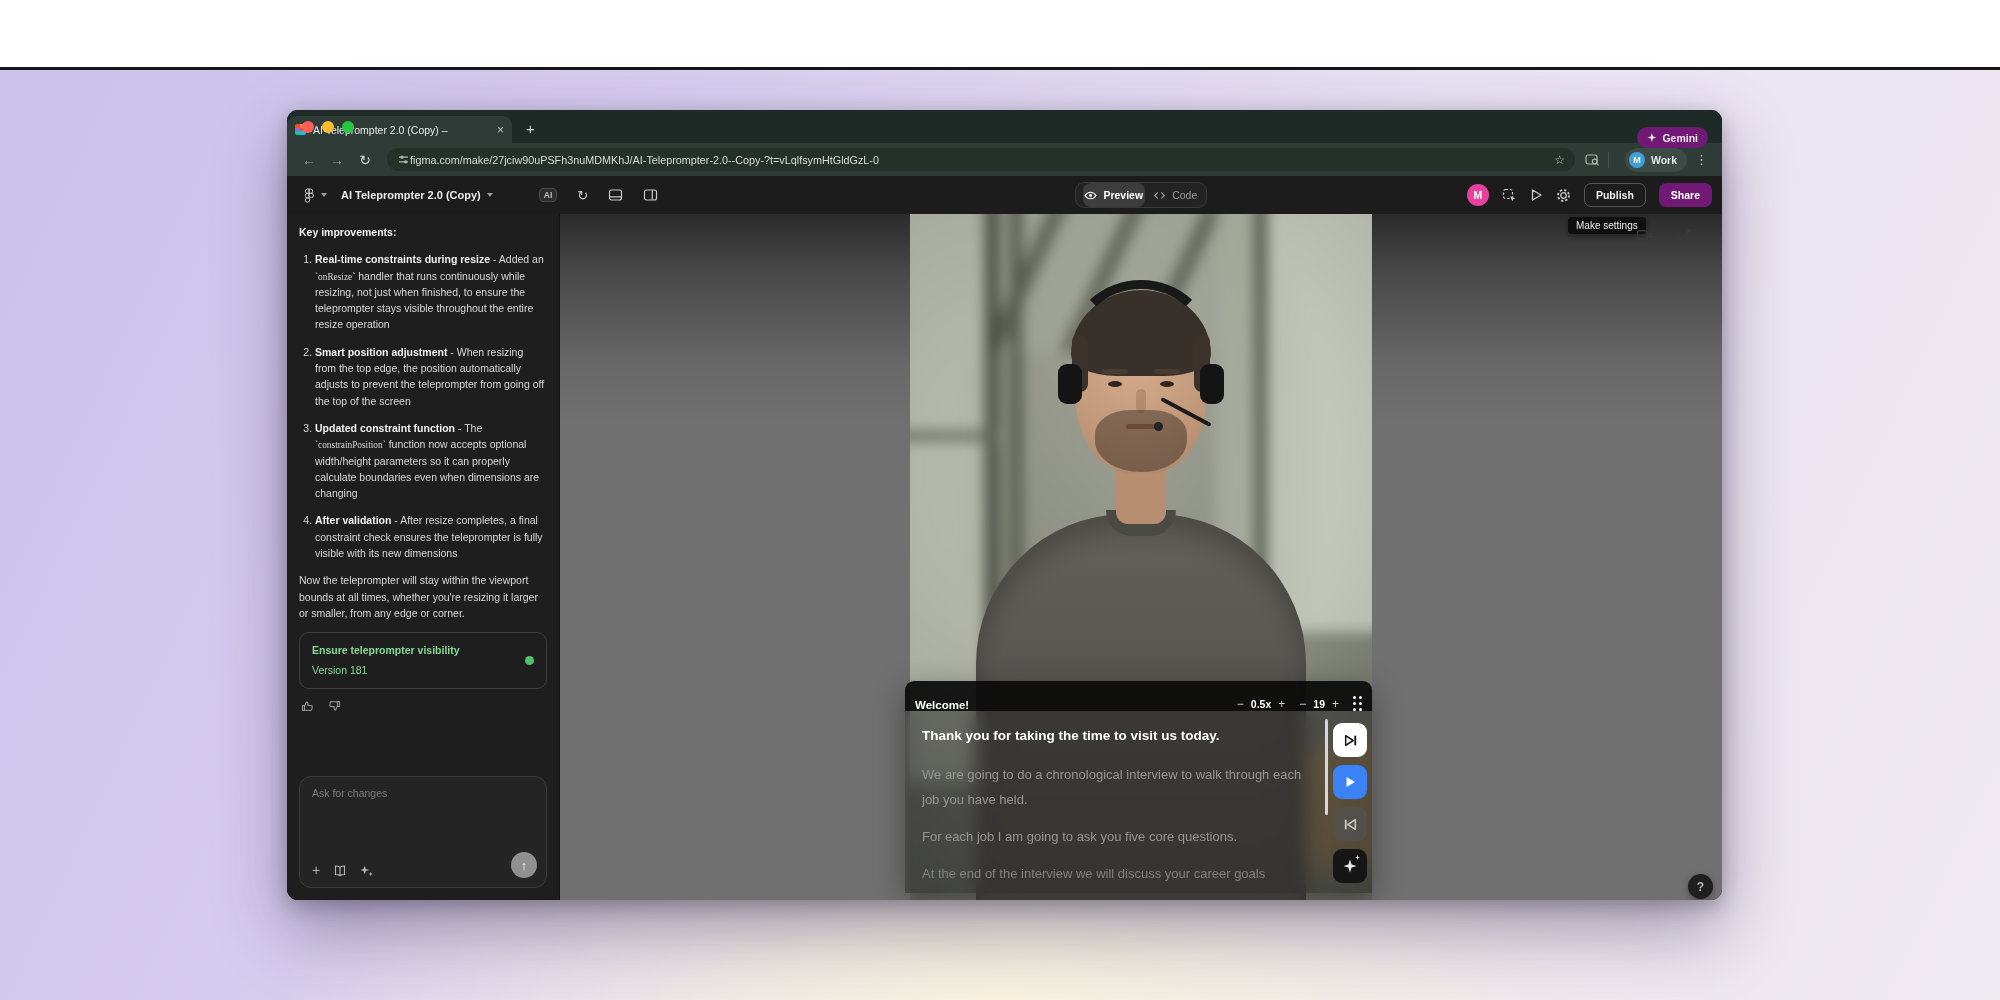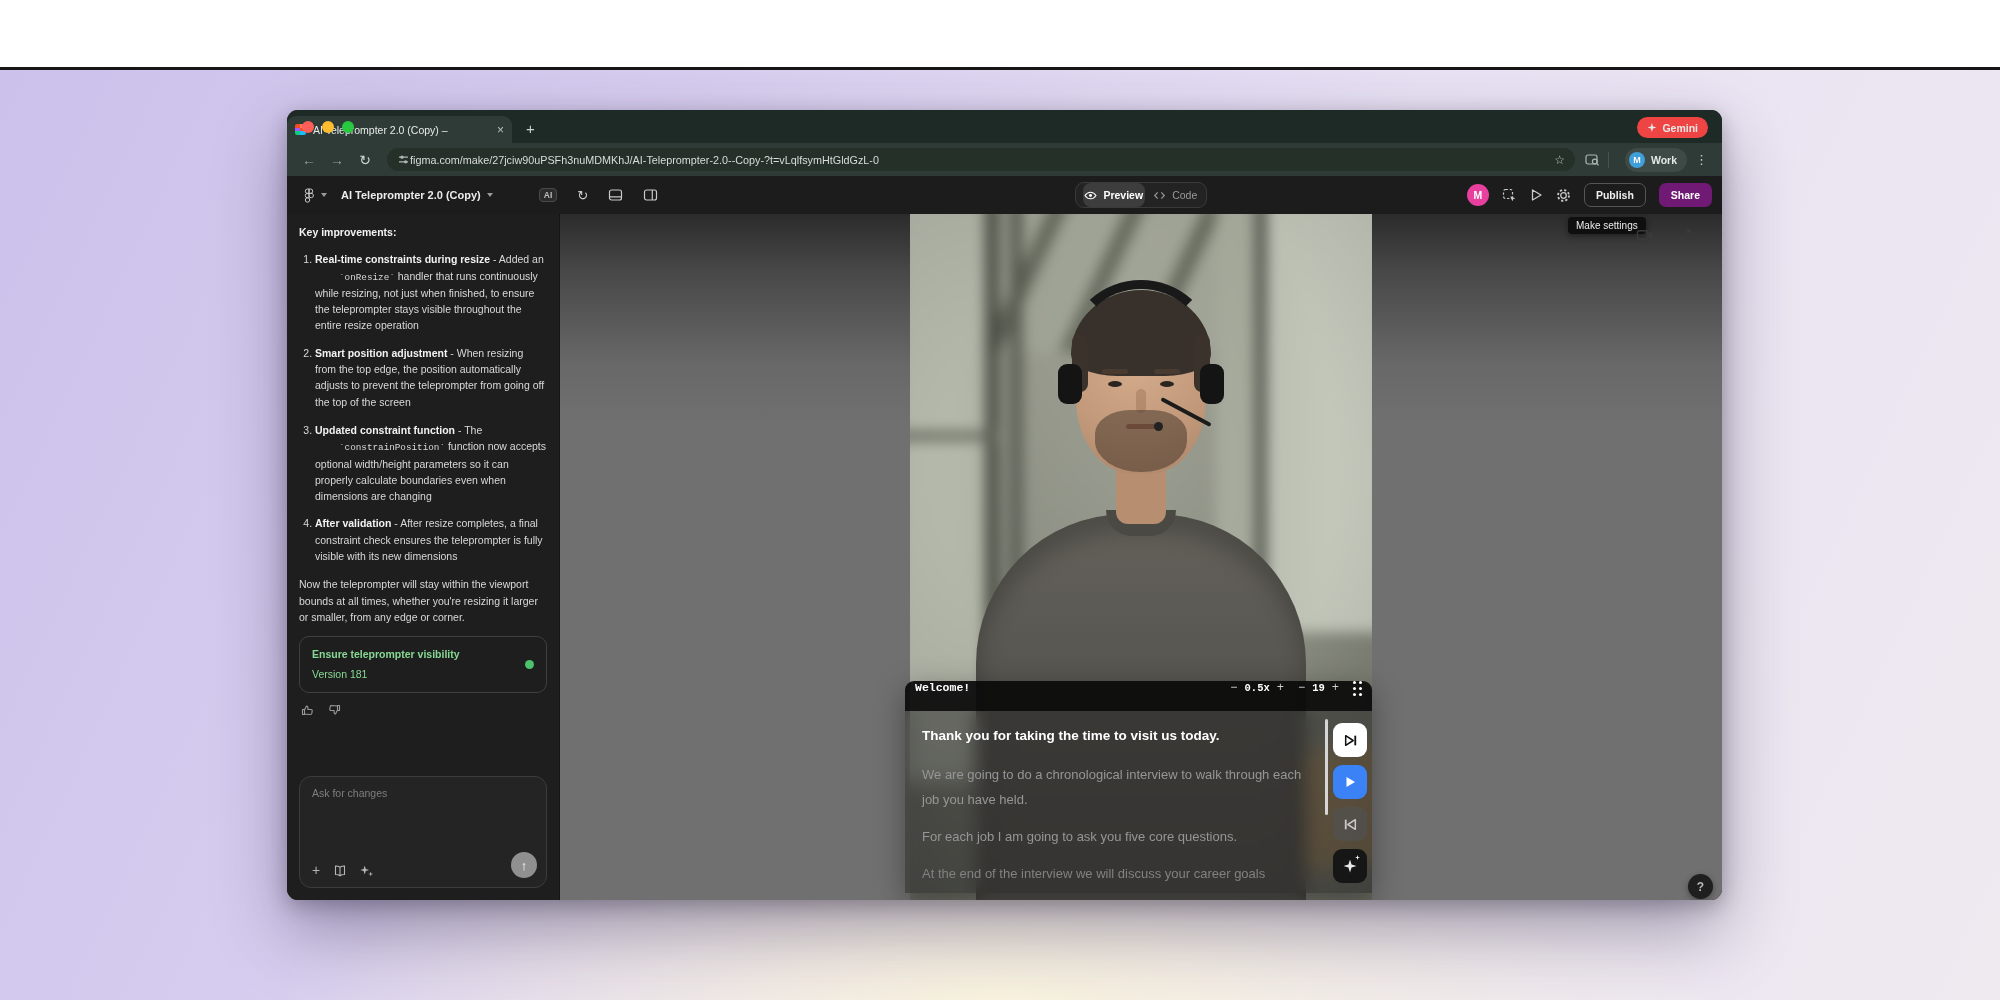--- a/index.html
+++ b/index.html
@@ -27,21 +27,21 @@
   .tab{ height:27px; width:225px; background:#2e3b36; border-radius:9px 9px 0 0;
         display:flex; align-items:center; padding:0 8px; gap:7px; }
   .favicon{ width:11px; height:11px; border-radius:2px; overflow:hidden; display:flex; flex-direction:column; flex:none;}
   .favicon i{ flex:1; display:block; }
   .favicon i:nth-child(1){background:linear-gradient(90deg,#f24e1e 50%,#ff7262 50%)}
   .favicon i:nth-child(2){background:linear-gradient(90deg,#a259ff 50%,#f24e1e 50%)}
   .favicon i:nth-child(3){background:linear-gradient(90deg,#0acf83 50%,#1abcfe 50%)}
   .tab-title{ color:#e7ebe9; font-size:10.5px; white-space:nowrap; overflow:hidden; flex:1; }
   .tab-close{ color:#b9c1bd; font-size:12px; line-height:1; cursor:default; }
   .newtab{ color:#cdd4d0; font-size:15px; margin:0 0 6px 14px; }
-  .gemini-pill{ position:absolute; right:14px; top:7px; height:21px; background:#ef4444; border-radius:11px;
+  .gemini-pill{ position:absolute; right:14px; top:17px; height:21px; background:#701a75; border-radius:11px;
         display:flex; align-items:center; gap:6px; padding:0 10px; color:#e6e9e7; font-size:10.5px; font-weight:700;}
   .star4{ clip-path:polygon(50% 0%,62% 38%,100% 50%,62% 62%,50% 100%,38% 62%,0% 50%,38% 38%); background:#e8eae8; width:9px; height:9px; }
 
   
   .urlrow{ height:33px; background:#2e3b36; display:flex; align-items:center; padding:0 10px; gap:4px; }
   .navbtn{ color:#93a09a; font-size:14px; width:24px; text-align:center; }
   .navbtn.lit{ color:#cfd8d3; }
   .omnibox{ flex:1; height:23px; background:#253029; border-radius:12px; margin:0 6px; display:flex; align-items:center; padding:0 10px; }
   .url-text{ color:#d7ddd9; font-size:10.8px; flex:1; white-space:nowrap; overflow:hidden; }
   .om-star{ color:#b9c3be; font-size:12px; }
@@ -67,21 +67,21 @@
   .btn-share{ border:none; border-radius:7px; color:#fff; font-size:10.5px; font-weight:600; padding:6px 12px; background:#701a75;}
 
   
   .content{ display:flex; height:686px; }
 
   
   .sidebar{ width:273px; background:#1e1e1e; border-right:1px solid #141414; display:flex; flex-direction:column; overflow:hidden;}
   .chat{ flex:1; padding:10px 12px 0 12px; color:#d9d9d9; font-size:10.5px; line-height:1.55; overflow:hidden;}
   .chat p{ margin-bottom:11px; }
   .chat b{ color:#f2f2f2; }
-  .chat code{ font-family:Liberation Mono, monospace; font-size:9.3px; color:#d9d9d9;margin-left:24px;}
+  .chat code{ font-family:Liberation Serif, serif; font-size:9.3px; color:#d9d9d9;}
   .chat ol{ margin:0 0 2px 0; padding-left:16px; }
   .chat li{ margin-bottom:11px; }
   .vcard{ margin:2px 0 0 0; border:1px solid #3f3f3f; border-radius:10px; padding:9px 12px; display:flex; align-items:center; }
   .vcard .vtxt{ flex:1; }
   .vtitle{ color:#86d993; font-size:10.5px; font-weight:700; }
   .vver{ color:#86d993; font-size:10.5px; margin-top:4px; }
   .vdot{ width:9px; height:9px; border-radius:50%; background:#4cc26a; }
   .feedback{ display:flex; gap:12px; margin:10px 0 0 2px; }
   .askbox{ margin:12px; margin-top:auto; border:1px solid #3c3c3c; border-radius:12px; background:#242424; height:112px; position:relative; flex:none;}
   .askbox input{ width:100%; background:transparent; border:none; outline:none; color:#ddd; font-size:10.5px; padding:10px 12px; font-family:inherit;}
@@ -128,21 +128,21 @@
   .p-mouth{ position:absolute; left:216px; top:210px; width:30px; height:5px; border-radius:3px; background:#6b4a3a;}
   .p-band{ position:absolute; left:160px; top:66px; width:142px; height:130px; border-radius:50%; border:9px solid transparent; border-top-color:#191919;}
   .p-cupL{ position:absolute; left:148px; top:150px; width:24px; height:40px; border-radius:9px; background:#141414;}
   .p-cupR{ position:absolute; left:290px; top:150px; width:24px; height:40px; border-radius:9px; background:#141414;}
   .p-mic{ position:absolute; left:248px; top:196px; width:56px; height:4px; border-radius:3px; background:#1b1b1b; transform:rotate(28deg);}
   .p-micTip{ position:absolute; left:244px; top:208px; width:9px; height:9px; border-radius:50%; background:#222;}
   .p-hands{ position:absolute; left:110px; top:648px; width:260px; height:60px; border-radius:30px; background:#c7a07a;}
 
   
   .tp{ position:absolute; left:345px; top:467px; width:467px; height:212px; border-radius:9px 9px 0 0; overflow:hidden; box-shadow:0 8px 30px rgba(0,0,0,.35);}
-  .tp-head{ height:30px; background:rgba(10,10,10,.93); display:flex; align-items:flex-start; padding:0 10px;font-family:Liberation Mono, monospace; }
+  .tp-head{ height:30px; background:rgba(10,10,10,.93); display:flex; align-items:flex-end; padding:0 10px; }
   .tp-title{ color:#fff; font-size:11.5px; font-weight:700; flex:1;}
   .tp-ctl{ display:flex; align-items:center; gap:7px; color:#cfcfcf; font-size:12px;}
   .tp-ctl .val{ color:#fff; font-weight:700; font-size:10.5px; }
   .tp-gap{ width:14px; }
   .tp-body{ position:relative; height:182px; background:rgba(28,28,28,.48); backdrop-filter:blur(9px); padding:12px 58px 0 17px;}
   .tp-line{ font-size:13px; line-height:25px; color:#969696; margin-bottom:12px;}
   .tp-line.active{ color:#fff; font-weight:700; font-size:13.5px; margin-bottom:14px;}
   .tp-line.dim2{ color:#828282; }
   .tp-scroll{ position:absolute; right:44px; top:8px; width:3px; height:96px; border-radius:2px; background:#d6d6d6;}
   .tp-btns{ position:absolute; right:5px; top:12px; display:flex; flex-direction:column; gap:8px;}

